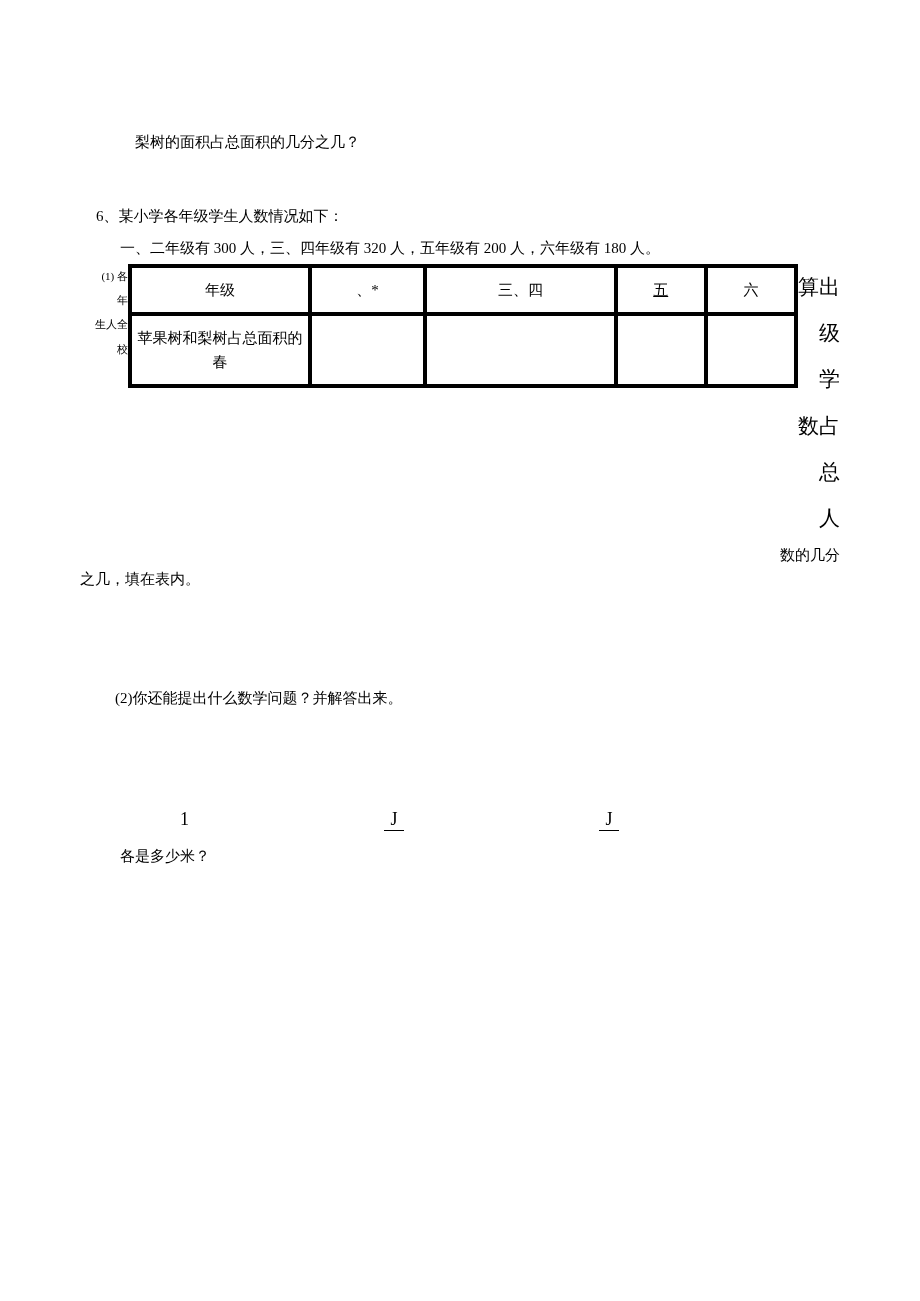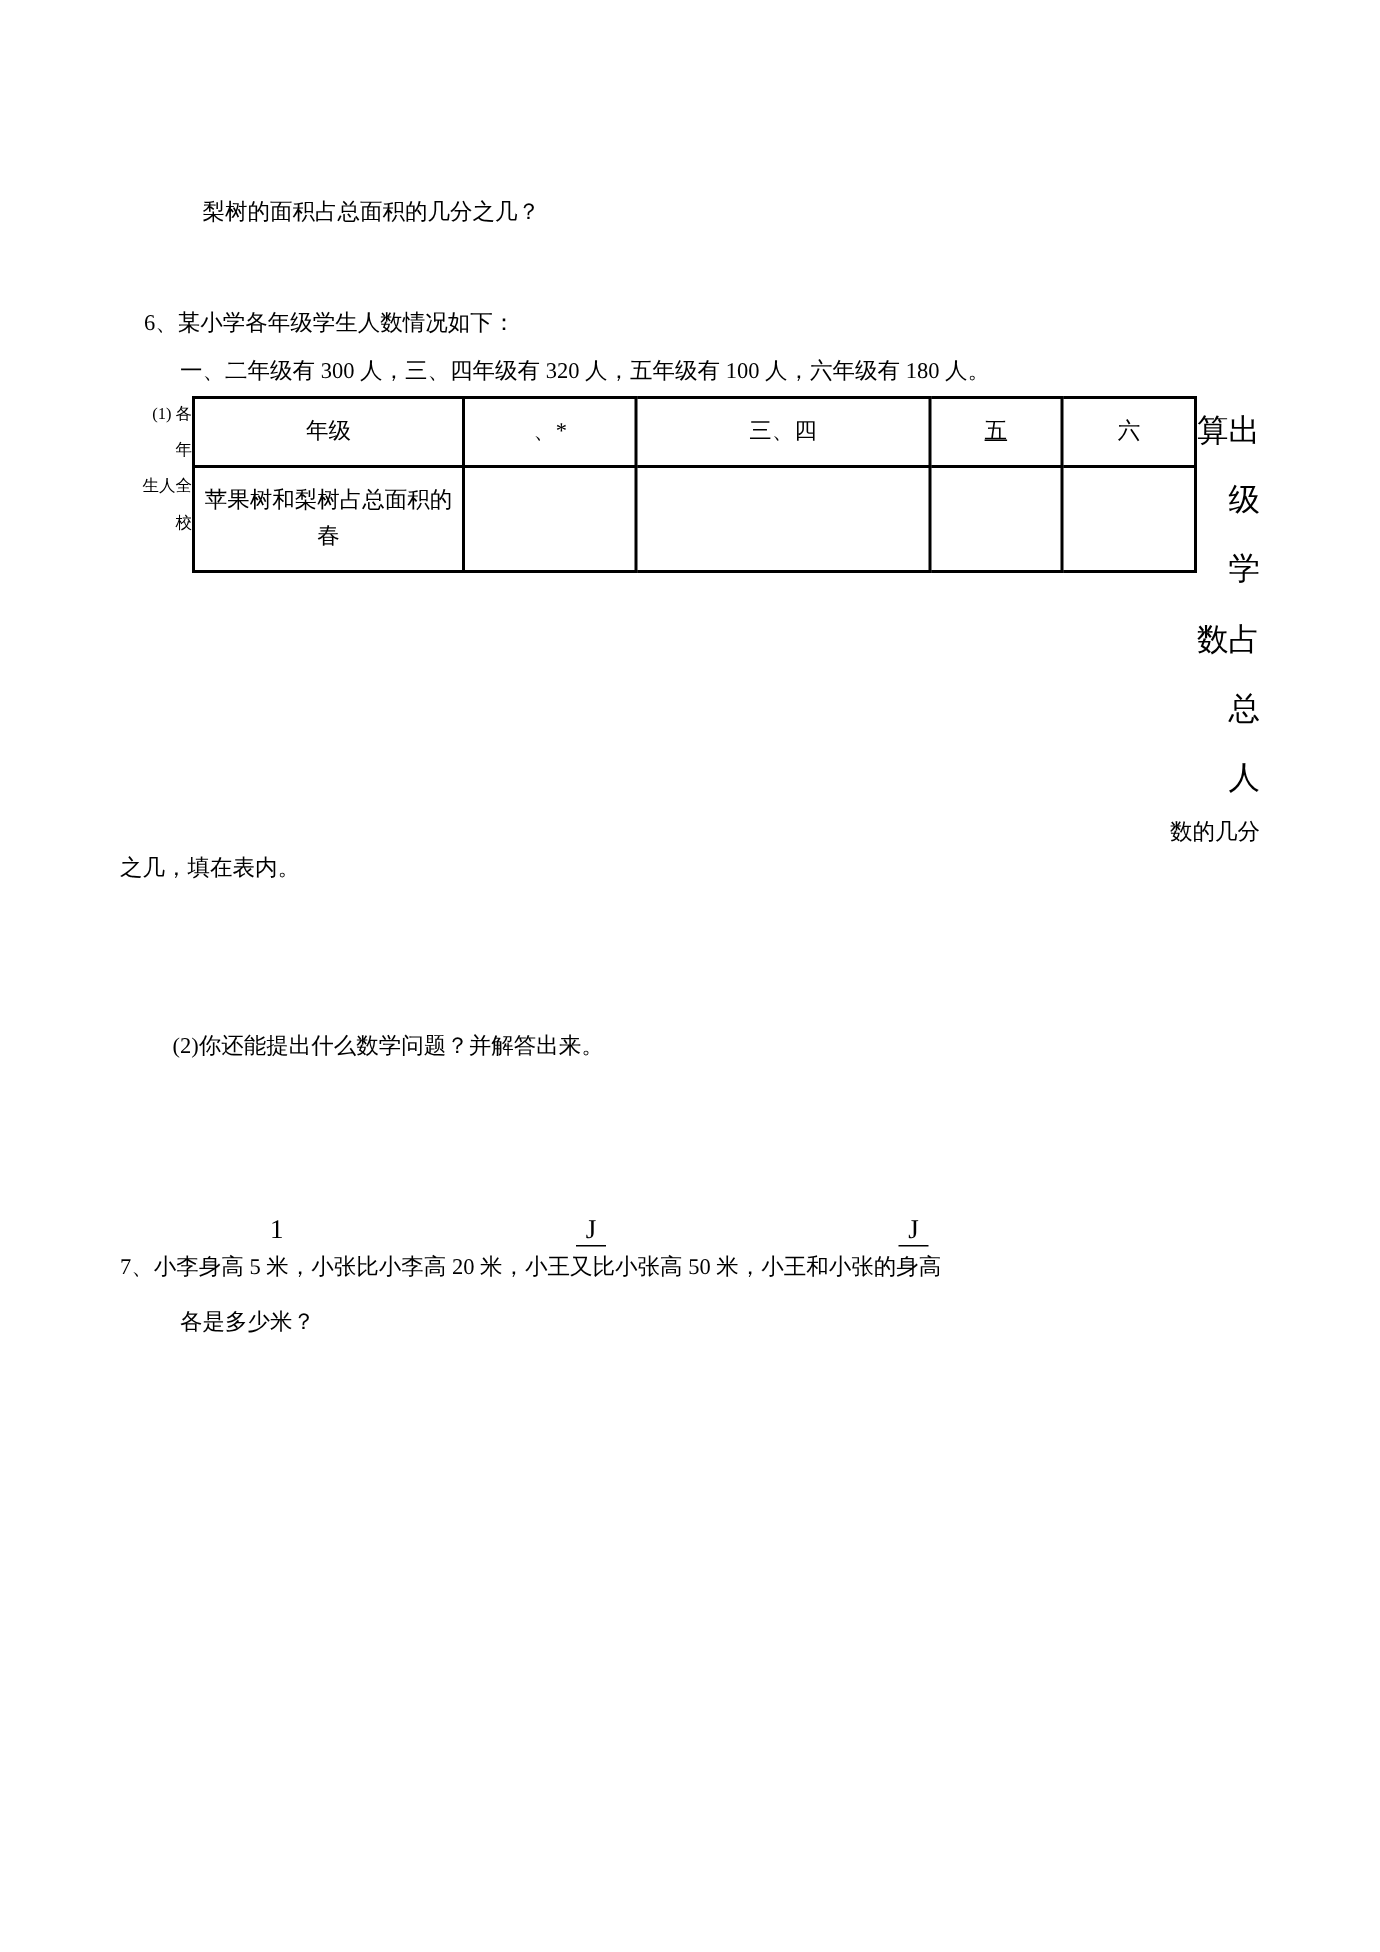--- a/index.html
+++ b/index.html
@@ -48,21 +48,21 @@
     }
     .q6-table-wrap {
       flex: 1;
     }
     table {
       border-collapse: collapse;
       width: 100%;
       font-size: 15px;
     }
     table td, table th {
-      border: 2px solid #000000;
+      border: 4px solid #000000;
       text-align: center;
       vertical-align: middle;
       padding: 10px 4px;
       font-weight: normal;
     }
     .col-label {
       width: 180px;
     }
     .q6-right {
       width: 42px;
@@ -118,21 +118,21 @@
   </style>
 </head>
 <body>
 
 <div class="question">
   <div class="q5-line2">梨树的面积占总面积的几分之几？</div>
 </div>
 
 <div class="question">
   <div class="q6-header">6、某小学各年级学生人数情况如下：</div>
-  <div class="q6-intro">一、二年级有 300 人，三、四年级有 320 人，五年级有 100 人，六年级有 180 人。</div>
+  <div class="q6-intro">一、二年级有 300 人，三、四年级有 320 人，五年级有 200 人，六年级有 180 人。</div>
 
   <div class="q6-layout">
     <div class="q6-left">
       <div class="q6-left-line">(1) 各</div>
       <div class="q6-left-line">年</div>
       <div class="q6-left-line">生人全</div>
       <div class="q6-left-line">校</div>
     </div>
 
     <div class="q6-table-wrap">
@@ -182,15 +182,14 @@
     </span>
     <span class="frac">
       <span class="top">J</span>
       <span class="bar"></span>
     </span>
     <span class="frac">
       <span class="top">J</span>
       <span class="bar"></span>
     </span>
   </div>
-  <div class="q7-line1">7、小李身高 5 米，小张比小李高 20 米，小王又比小张高 50 米，小王和小张的身高</div>
   <div class="q7-line2">各是多少米？</div>
 </div>
 
 </body></html>

